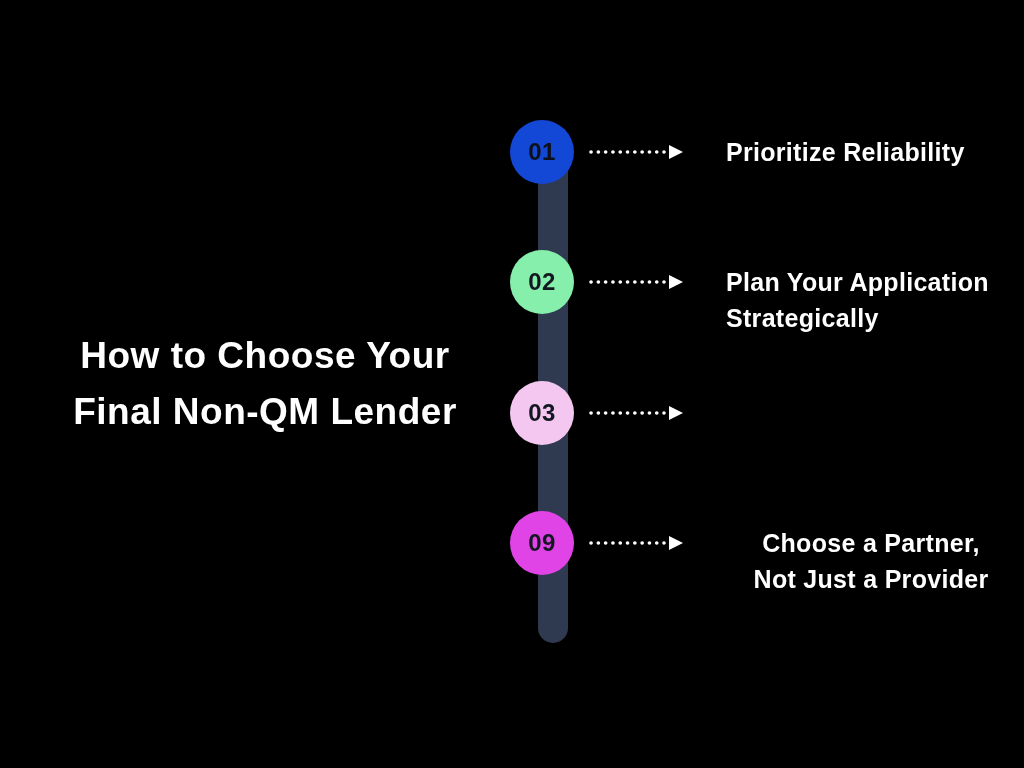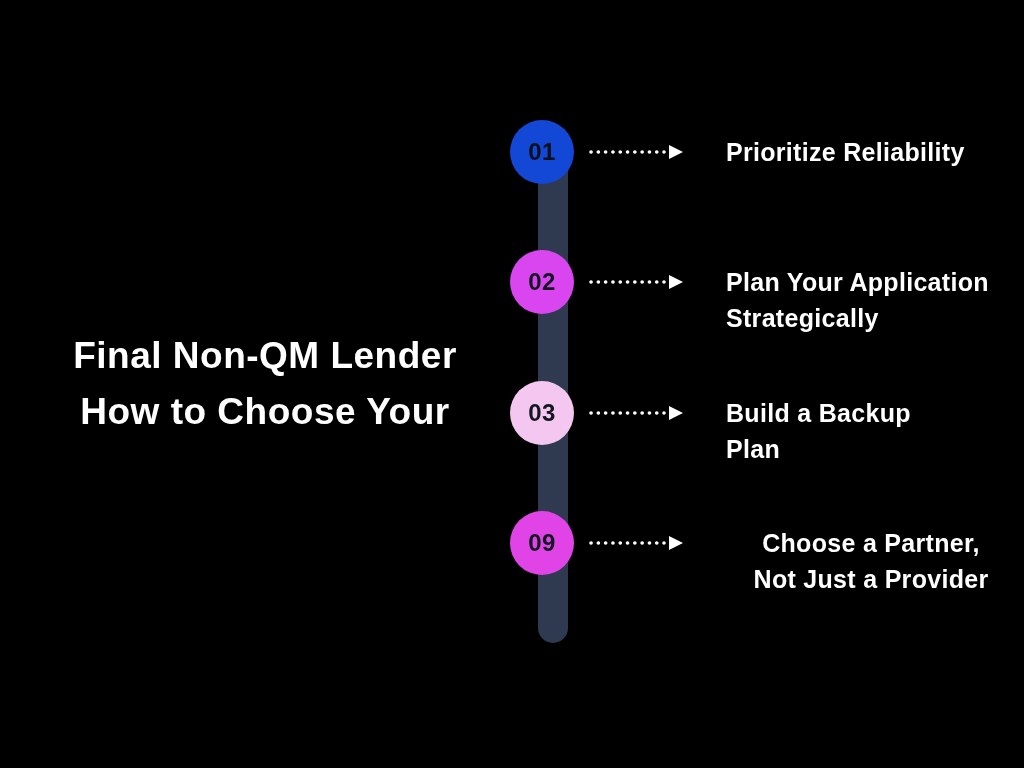--- a/index.html
+++ b/index.html
@@ -68,54 +68,52 @@
     letter-spacing: 0.3px;
     margin-left: 23px;
   }
 </style>
 </head>
 <body>
 
 <div class="canvas">
 
   <div class="title-block">
+    <div>How to Choose Your</div>
     <div>Final Non-QM Lender</div>
-    <div>How to Choose Your</div>
   </div>
 
   <div class="timeline-bar" style="background-color: rgb(47, 58, 80);"></div>
 
   <div class="step-circle" style="top: 120px; background-color: rgb(19, 71, 214);">
     <span style="color: rgb(12, 16, 24);">01</span>
   </div>
   <svg class="arrow" style="top: 142px;" viewBox="0 0 100 20">
     <line x1="3" y1="10" x2="76" y2="10" stroke="#ffffff" stroke-width="3.6" stroke-linecap="round" stroke-dasharray="0.1 7.2"></line>
     <polygon points="81,3 95,10 81,17" fill="#ffffff"></polygon>
   </svg>
   <div class="step-label" style="top: 134px;">Prioritize Reliability</div>
 
-  <div class="step-circle" style="top: 250px; background-color: #d946ef;">
+  <div class="step-circle" style="top: 250px; background-color: #86efac;">
     <span style="color: rgb(19, 23, 34);">02</span>
   </div>
   <svg class="arrow" style="top: 272px;" viewBox="0 0 100 20">
     <line x1="3" y1="10" x2="76" y2="10" stroke="#ffffff" stroke-width="3.6" stroke-linecap="round" stroke-dasharray="0.1 7.2"></line>
     <polygon points="81,3 95,10 81,17" fill="#ffffff"></polygon>
   </svg>
   <div class="step-label" style="top: 264px;">Plan Your Application
 Strategically</div>
 
   <div class="step-circle" style="top: 381px; background-color: rgb(243, 199, 240);">
     <span style="color: rgb(19, 23, 34);">03</span>
   </div>
   <svg class="arrow" style="top: 403px;" viewBox="0 0 100 20">
     <line x1="3" y1="10" x2="76" y2="10" stroke="#ffffff" stroke-width="3.6" stroke-linecap="round" stroke-dasharray="0.1 7.2"></line>
     <polygon points="81,3 95,10 81,17" fill="#ffffff"></polygon>
   </svg>
-  <div class="step-label" style="top: 395px;">Build a Backup
-Plan</div>
 
   <div class="step-circle" style="top: 511px; background-color: rgb(224, 68, 230);">
     <span style="color: rgb(19, 23, 34);">09</span>
   </div>
   <svg class="arrow" style="top: 533px;" viewBox="0 0 100 20">
     <line x1="3" y1="10" x2="76" y2="10" stroke="#ffffff" stroke-width="3.6" stroke-linecap="round" stroke-dasharray="0.1 7.2"></line>
     <polygon points="81,3 95,10 81,17" fill="#ffffff"></polygon>
   </svg>
   <div class="step-label" style="top: 525px; text-align: center;">Choose a Partner,
 Not Just a Provider</div>

